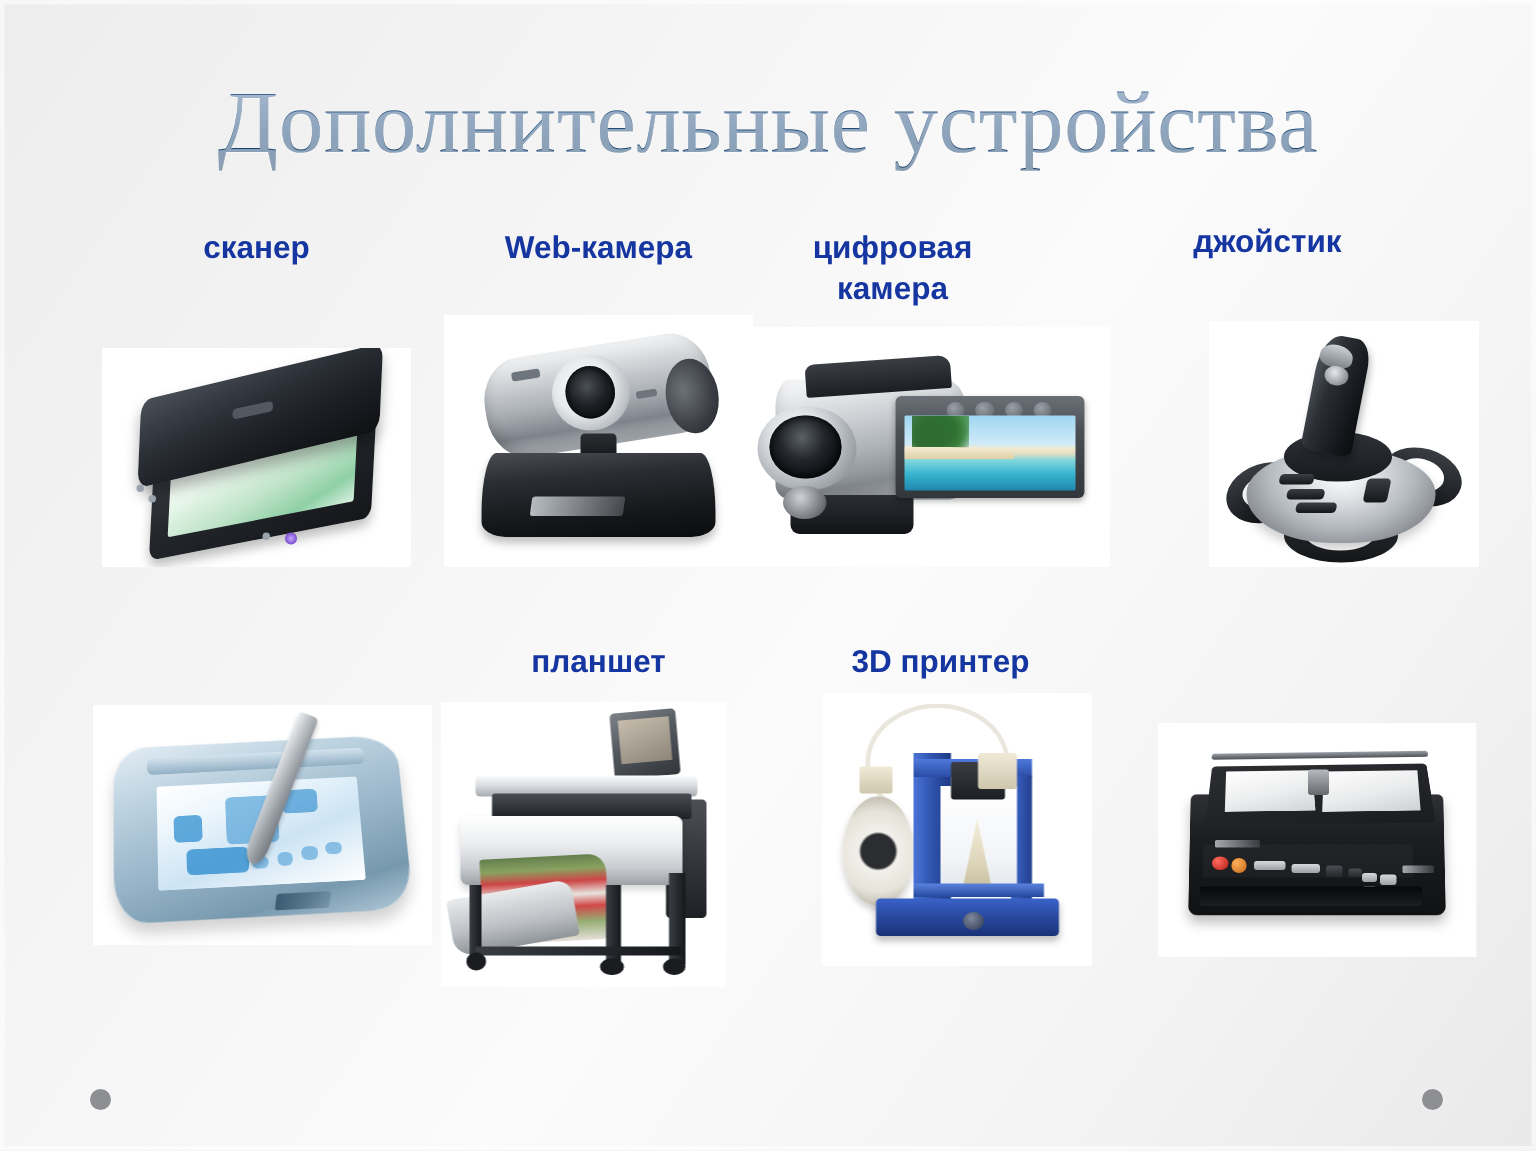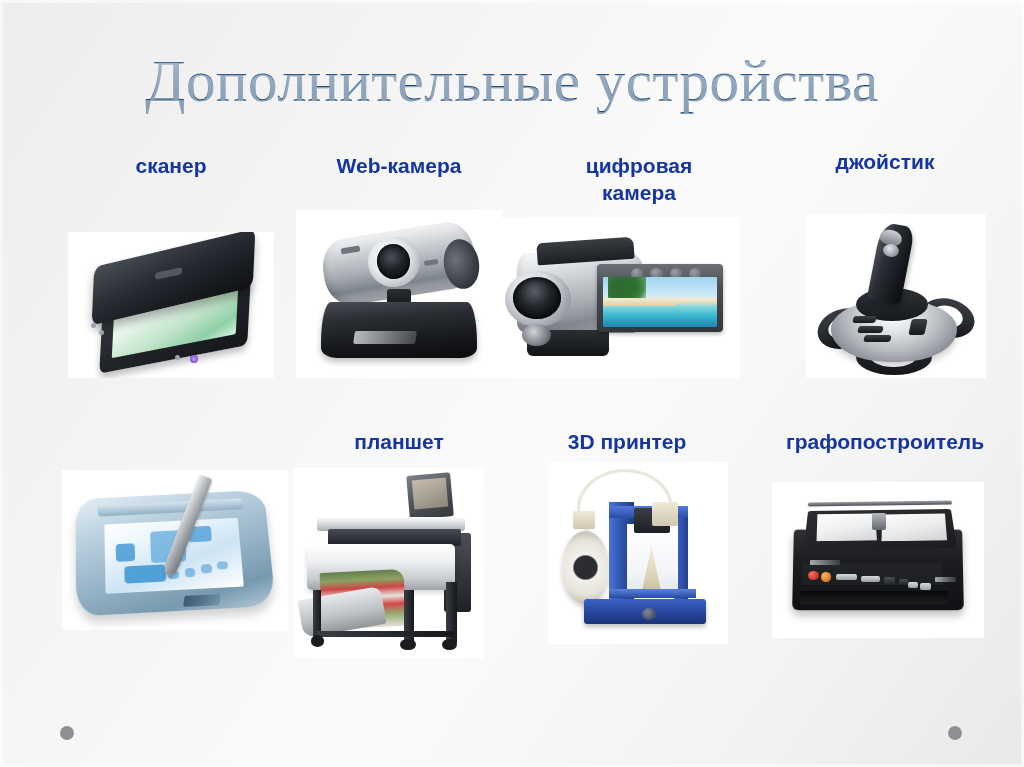--- a/index.html
+++ b/index.html
@@ -587,21 +587,21 @@
       <div class="pc cam-slot" style="left:22%; top:22%; width:9%; height:3.5%;"></div>
       <div class="pc cam-slot" style="left:62%; top:30%; width:7%; height:3%;"></div>
       <div class="pc cam-lensring"></div>
       <div class="pc cam-lens"></div>
       <div class="pc cam-neck"></div>
       <div class="pc cam-base"></div>
       <div class="pc cam-logo"></div>
     </div>
   </div>
 
-  <div class="label" style="left:536px; top:152px; width:206px;">цифровая
+  <div class="label" style="left:492px; top:152px; width:206px;">цифровая
 камера</div>
 
   <div class="photo" style="left:498px; top:218px; width:242px; height:160px;">
     <div class="scene">
       <div class="pc cc-body"></div>
       <div class="pc cc-top"></div>
       <div class="pc cc-lensbarrel"></div>
       <div class="pc cc-lensglass"></div>
       <div class="pc cc-grip"></div>
       <div class="pc cc-mic"></div>
@@ -610,21 +610,21 @@
       <div class="pc cc-ctrl" style="left:63%; top:31%; width:5%; height:7%;"></div>
       <div class="pc cc-ctrl" style="left:71%; top:31%; width:5%; height:7%;"></div>
       <div class="pc cc-ctrl" style="left:79%; top:31%; width:5%; height:7%;"></div>
       <div class="pc cc-lcd">
         <div class="cc-palm"></div>
         <div class="cc-sand"></div>
       </div>
     </div>
   </div>
 
-  <div class="label" style="left:782px; top:148px; width:206px;">джойстик</div>
+  <div class="label" style="left:742px; top:148px; width:206px;">джойстик</div>
 
   <div class="photo" style="left:806px; top:214px; width:180px; height:164px;">
     <div class="scene">
       <div class="pc js-wing" style="left:6%;  top:58%; width:30%; height:24%; transform:rotate(-18deg);"></div>
       <div class="pc js-wing-hole" style="left:12%; top:63%; width:17%; height:13%; transform:rotate(-18deg);"></div>
       <div class="pc js-wing" style="left:64%; top:52%; width:30%; height:23%; transform:rotate(16deg);"></div>
       <div class="pc js-wing-hole" style="left:70%; top:56%; width:17%; height:13%; transform:rotate(16deg);"></div>
       <div class="pc js-wing" style="left:28%; top:76%; width:42%; height:22%;"></div>
       <div class="pc js-wing-hole" style="left:36%; top:81%; width:25%; height:12%;"></div>
       <div class="pc js-base"></div>
@@ -694,21 +694,20 @@
       <div class="pc tp-window"></div>
       <div class="pc tp-head"></div>
       <div class="pc tp-tape" style="left:58%; top:22%; width:14%; height:13%;"></div>
       <div class="pc tp-cone"></div>
       <div class="pc tp-platform"></div>
       <div class="pc tp-base"></div>
       <div class="pc" style="left:52%; top:80%; width:8%; height:7%; background:radial-gradient(circle at 40% 35%,#7f8a9e,#2a3550); border-radius:50%;"></div>
     </div>
   </div>
 
-  <div class="label" style="left:752px; top:428px; width:266px;">графопостроитель</div>
 
   <div class="photo" style="left:772px; top:482px; width:212px; height:156px;">
     <div class="scene">
       <div class="pc fp-body"></div>
       <div class="pc fp-bed"></div>
       <div class="pc fp-paperL"></div>
       <div class="pc fp-paperR"></div>
       <div class="pc fp-rail"></div>
       <div class="pc fp-pen"></div>
       <div class="pc fp-panel"></div>

